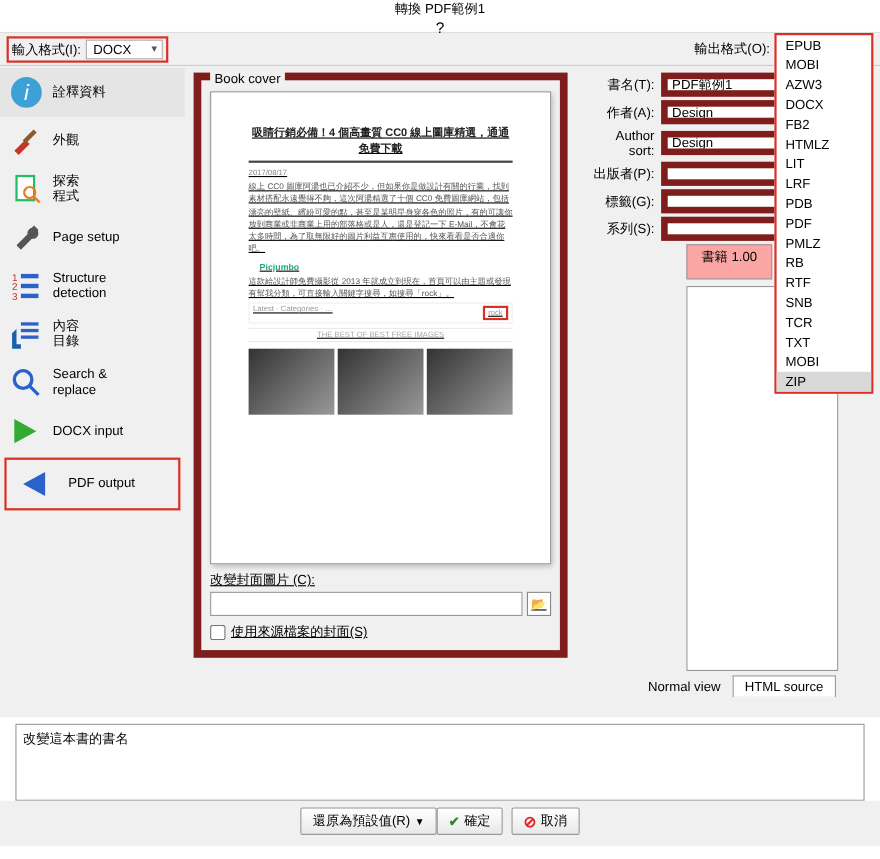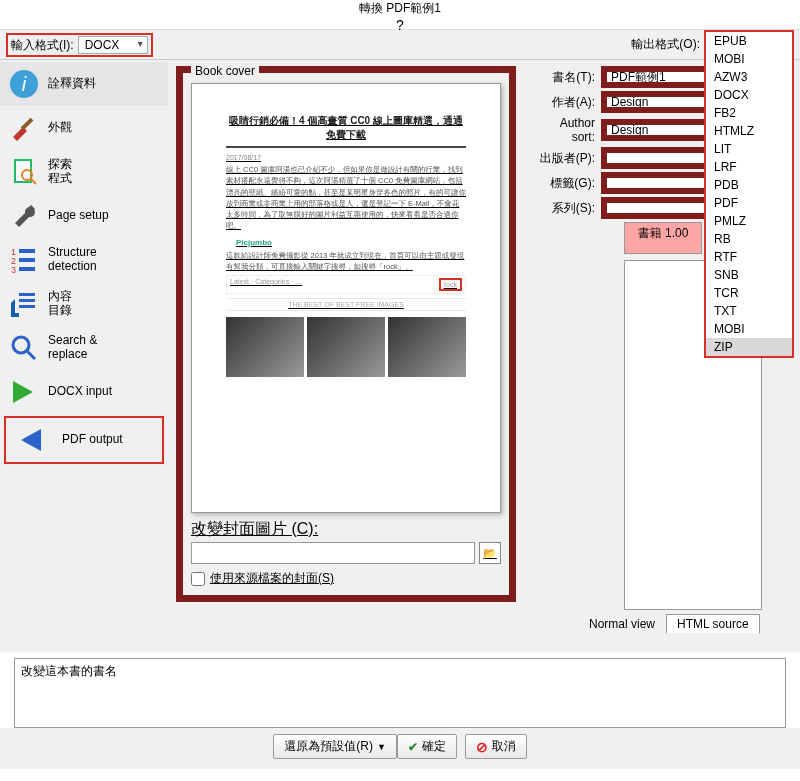--- a/index.html
+++ b/index.html
@@ -32,21 +32,21 @@
 .preview h3 { font-size: 10px; font-weight: bold; text-align: center; border-bottom: 2px solid #444; padding-bottom: 4px; margin-bottom: 6px; color: #222; }
 .preview .date { font-size: 7px; color: #888; }
 .preview p { font-size: 7.5px; line-height: 1.5; color: #555; margin: 3px 0; }
 .preview .brand { color: #2a7; font-weight: bold; margin-top: 6px; margin-left: 10px; }
 .preview .navline { font-size: 7px; color: #999; margin: 3px 0; display: flex; justify-content: space-between; border: 1px solid #eee; padding: 2px 3px; }
 .preview .searchbox { border: 2px solid #d93025; padding: 1px 3px; font-size: 7px; }
 .preview .strip { display: flex; gap: 3px; margin-top: 6px; }
 .preview .thumb { flex: 1; height: 60px; background: linear-gradient(135deg,#333,#666,#999); }
 .preview .title2 { font-size: 7px; text-align: center; color: #aaa; margin: 4px 0; border-top: 1px solid #e8e8e8; border-bottom: 1px solid #e8e8e8; padding: 2px; }
 
-.coverpath-label { font-size: 16px; margin-top: 4px; }
+.coverpath-label { font-size: 12px; margin-top: 4px; }
 .coverpath-row { display: flex; align-items: center; gap: 4px; margin-top: 2px; }
 .coverpath-input { flex: 1; border: 1px solid #999; background: #fff; height: 22px; padding: 0 4px; font-size: 12px; }
 .folder-btn { width: 22px; height: 22px; border: 1px solid #888; background: #fdfdfd; cursor: pointer; display: flex; align-items: center; justify-content: center; font-size: 11px; }
 .chkrow { display: flex; align-items: center; gap: 5px; margin-top: 6px; font-size: 12px; }
 .chkrow input { width: 14px; height: 14px; }
 
 .metapanel { position: absolute; left: 370px; top: 6px; width: 238px; }
 .mrow { display: flex; align-items: center; margin-bottom: 3px; font-size: 12px; }
 .mrow label { width: 80px; text-align: right; padding-right: 6px; }
 .mrow input { flex: 1; border: 6px solid #7f1d1d; height: 22px; padding: 0 4px; font-size: 12px; background: #fff; }

